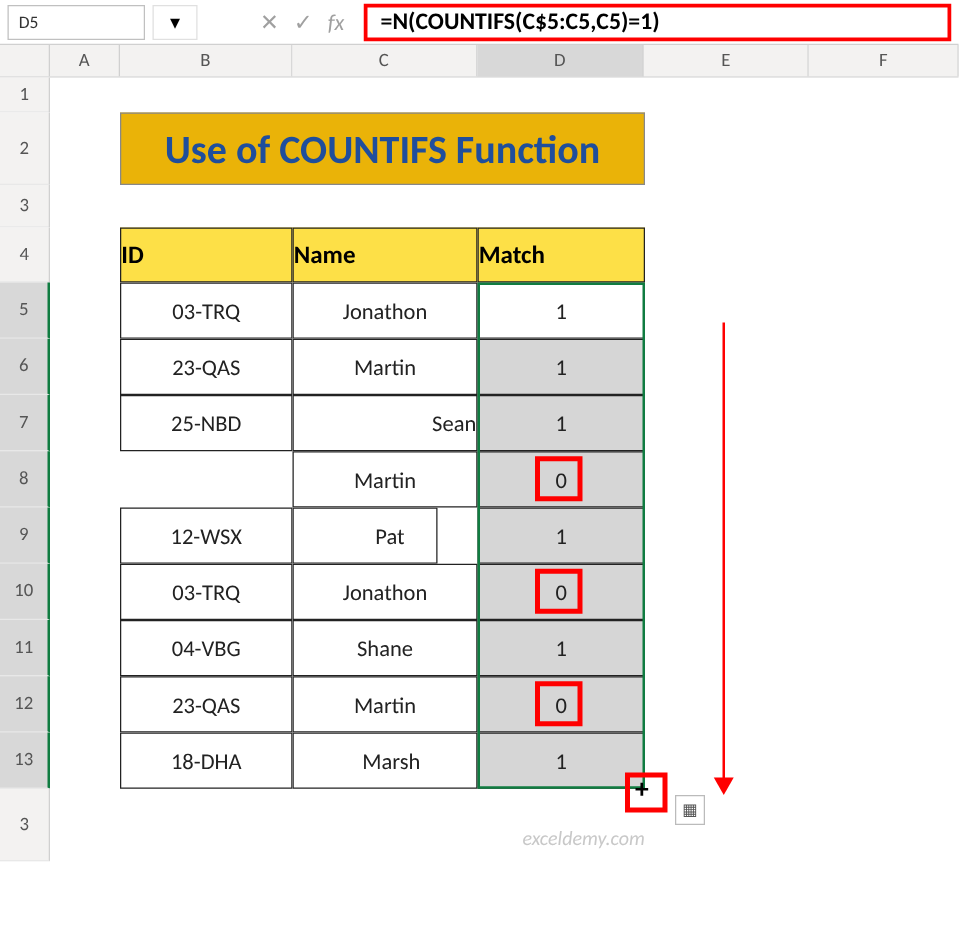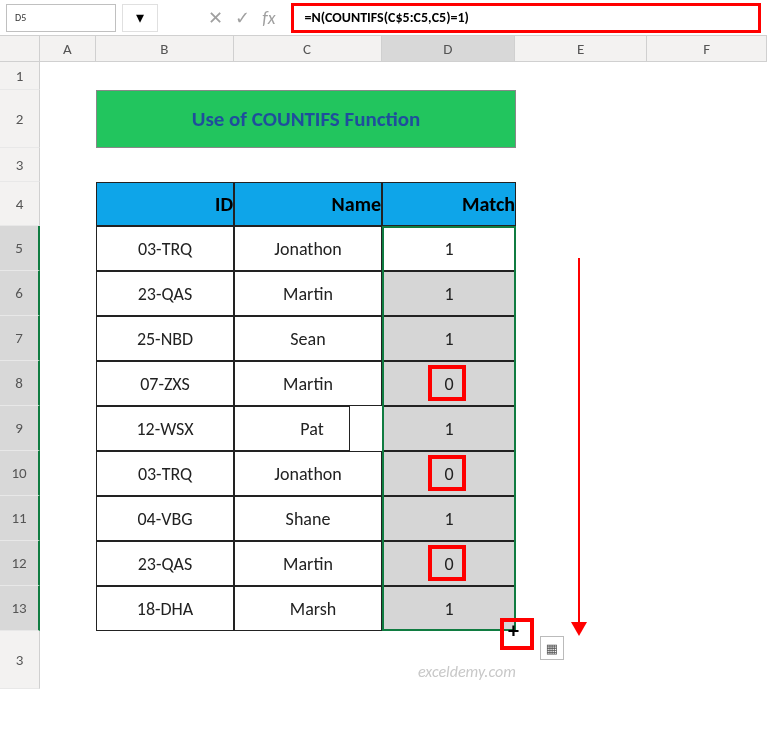--- a/index.html
+++ b/index.html
@@ -1,48 +1,48 @@
 <!DOCTYPE html>
 <html><head>
 <meta charset="utf-8">
 <style>
 * { box-sizing: border-box; margin: 0; padding: 0; }
 body { font-family: "Segoe UI", Calibri, Arial, sans-serif; background: #fff; width: 767px; height: 745px; position: relative; overflow: hidden; }
 
 
 .top-bar { height: 36px; display: flex; align-items: center; border-bottom: 1px solid #d0d0d0; background: #fff; }
-.name-box { width: 110px; height: 28px; margin: 4px 6px; border: 1px solid #c0c0c0; display: flex; align-items: center; padding: 0 8px; font-size: 10px; color: #333; }
+.name-box { width: 110px; height: 28px; margin: 4px 6px; border: 1px solid #c0c0c0; display: flex; align-items: center; padding: 0 8px; font-size: 14px; color: #333; }
 .name-box-chevron { width: 36px; height: 28px; border: 1px solid #e0e0e0; display: flex; align-items: center; justify-content: center; margin-right: 40px; }
 .fx-controls { display: flex; align-items: center; gap: 12px; margin: 0 10px; }
 .fx-controls span { color: #a0a0a0; font-size: 18px; }
 .fx-label { font-style: italic; color: #555; font-size: 16px; }
-.formula-box { flex: 1; height: 30px; border: 3px solid #ff0000; display: flex; align-items: center; padding: 0 10px; font-size: 14px; font-weight: bold; color: #000; margin: 0 6px; }
+.formula-box { flex: 1; height: 30px; border: 3px solid #ff0000; display: flex; align-items: center; padding: 0 10px; font-size: 19px; font-weight: bold; color: #000; margin: 0 6px; }
 
 
 .col-headers { display: flex; height: 26px; border-bottom: 1px solid #d0d0d0; background: #fff; }
 .corner { width: 40px; border-right: 1px solid #d0d0d0; background: #f3f2f1; }
 .colh { border-right: 1px solid #d0d0d0; display: flex; align-items: center; justify-content: center; font-size: 15px; color: #555; background: #f3f2f1; }
 .colh.active { background: #d8d8d8; }
 
 
 .grid { display: flex; }
 .row-headers { width: 40px; }
 .rowh { border-right: 1px solid #d0d0d0; border-bottom: 1px solid #e8e8e8; display: flex; align-items: center; justify-content: center; font-size: 15px; color: #555; background: #f3f2f1; }
 .rowh.active-range { background: #d8d8d8; border-right: 2px solid #107c41; }
 .cells { position: relative; flex: 1; }
 .cell { position: absolute; border-right: 1px solid #e8e8e8; border-bottom: 1px solid #e8e8e8; display: flex; align-items: center; justify-content: center; font-size: 17px; background: #fff; }
 .row1 { height: 28px; } .row2 { height: 58px; } .row3 { height: 34px; } .row4 { height: 44px; }
 .row5, .row6, .row7, .row8, .row9, .row10, .row11, .row12, .row13 { height: 45px; }
 .row14 { height: 58px; }
 
 
-.title-cell { background: #22c55e; color: #1f4e9c; font-weight: bold; font-size: 21px; display: flex; align-items: center; justify-content: center; border: 1px solid #888; }
-
-
-.th-cell { background: #0ea5e9; color: #000; font-weight: bold; font-size: 20px; border: 1.5px solid #222; display: flex; align-items: center; justify-content: flex-end; }
+.title-cell { background: #eab308; color: #1f4e9c; font-weight: bold; font-size: 32px; display: flex; align-items: center; justify-content: center; border: 1px solid #888; }
+
+
+.th-cell { background: #fde047; color: #000; font-weight: bold; font-size: 20px; border: 1.5px solid #222; display: flex; align-items: center; justify-content: flex-start; }
 
 .td-cell { border: 1.5px solid #222; background: #fff; color: #222; font-size: 18px; display: flex; align-items: center; justify-content: center; }
 .td-match { background: #d6d6d6; }
 .td-match.first { background: #fff; }
 .sel-outline { position: absolute; border: 2px solid #107c41; pointer-events: none; }
 .red-box { position: absolute; border: 4px solid #ff0000; pointer-events: none; }
 .fill-handle { position: absolute; font-size: 22px; font-weight: 900; color: #000; }
 .autofill-icon { position: absolute; width: 24px; height: 24px; border: 1px solid #bbb; background: #fff; display: flex; align-items: center; justify-content: center; font-size: 13px; color: #555; }
 .arrow { position: absolute; width: 2px; background: #ff0000; }
 .arrow::after { content: ""; position: absolute; bottom: -12px; left: -7px; width: 0; height: 0; border-left: 8px solid transparent; border-right: 8px solid transparent; border-top: 14px solid #ff0000; }
@@ -168,30 +168,27 @@
     <div class="cell td-cell" style="left:194px; top:209px; width:148px; height:45px;">
         <span>Martin</span>
       </div>
     <div class="cell td-cell td-match" style="left:342px; top:209px; width:134px; height:45px;">
         <span>1</span>
       </div>
 
     <div class="cell td-cell" style="left:56px; top:254px; width:138px; height:45px;">
         <span>25-NBD</span>
       </div>
-    <div class="cell td-cell" style="left:194px; top:254px; width:148px; height:45px;">
+    <div class="cell td-cell" style="left:194px; top:254px; width:148px; height:45px;justify-content:flex-end;">
         <span>Sean</span>
       </div>
     <div class="cell td-cell td-match" style="left:342px; top:254px; width:134px; height:45px;">
         <span>1</span>
       </div>
 
-    <div class="cell td-cell" style="left:56px; top:299px; width:138px; height:45px;">
-        <span>07-ZXS</span>
-      </div>
     <div class="cell td-cell" style="left:194px; top:299px; width:148px; height:45px;">
         <span>Martin</span>
       </div>
     <div class="cell td-cell td-match" style="left:342px; top:299px; width:134px; height:45px;">
         <span>0</span>
       </div>
 
     <div class="cell td-cell" style="left:56px; top:344px; width:138px; height:45px;">
         <span>12-WSX</span>
       </div>

